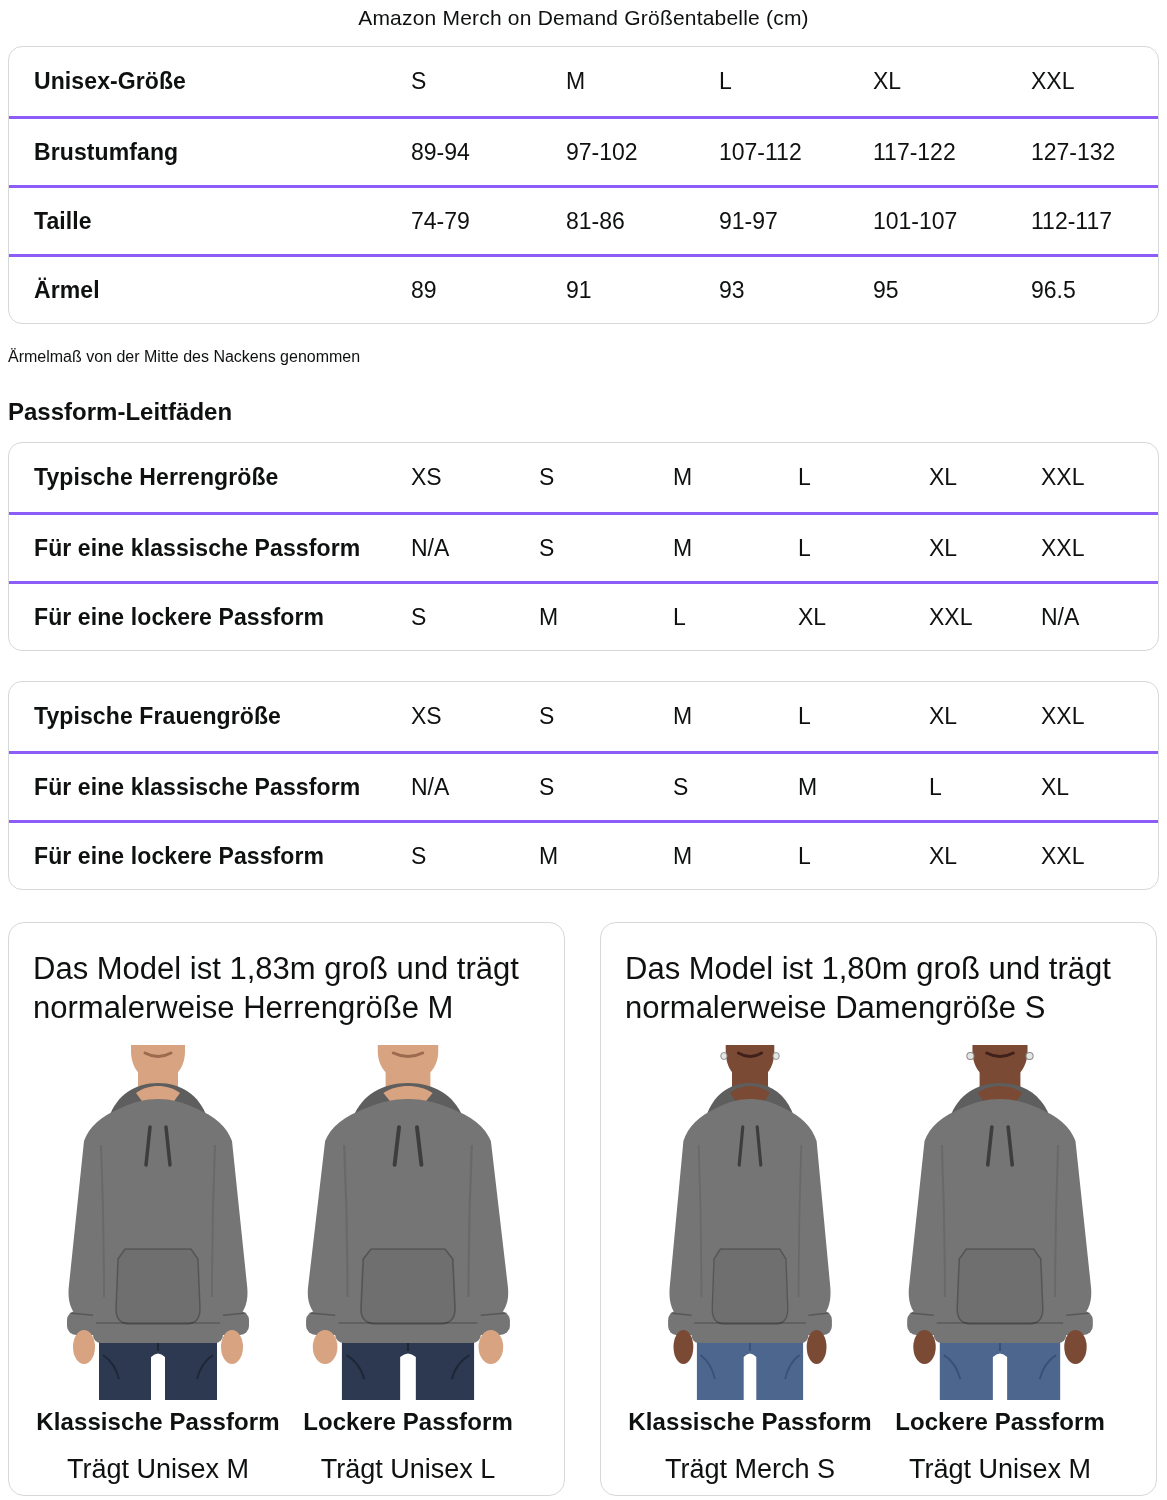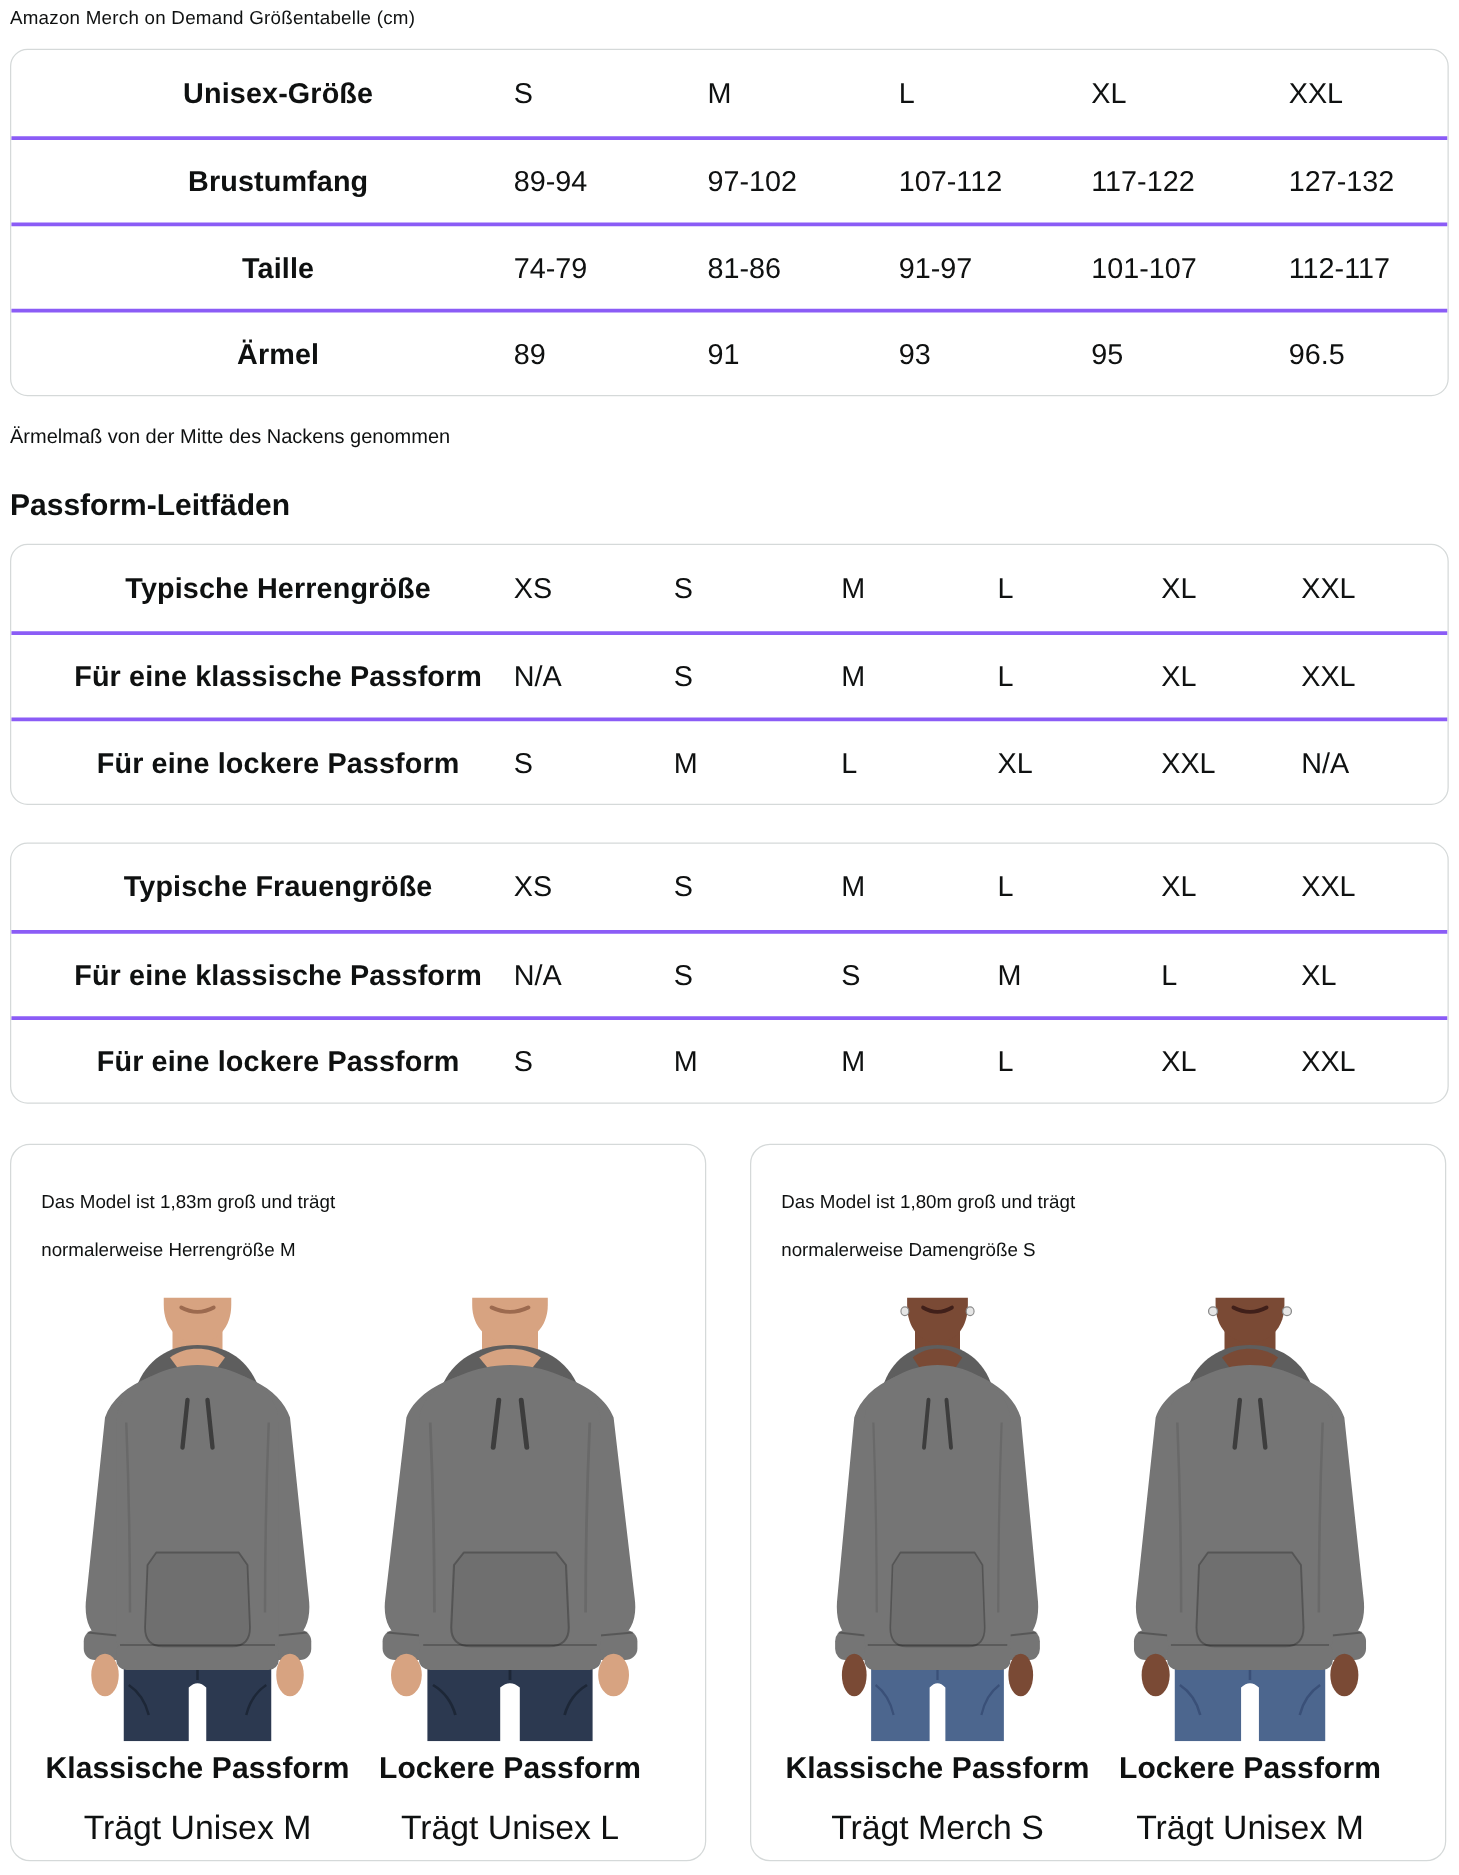--- a/index.html
+++ b/index.html
@@ -6,60 +6,60 @@
   html,body { background:#ffffff; }
   body {
     width:1167px; height:1500px;
     font-family:"Liberation Sans", sans-serif;
     color:#0f1111;
     overflow:hidden;
   }
   .page { padding:4px 8px 0 8px; }
 
   .page-title {
-    font-size:15px; font-weight:400; margin:2px 0 0 -4px;
-    padding-left:4px; letter-spacing:0.2px;
+    font-size:21px; font-weight:400; margin:2px 0 0 -4px;
+    padding-left:4px; letter-spacing:0.2px;text-align:center;
   }
 
   
   .card-table {
     margin-top:16px;
     border:1px solid #d5d9d9;
     border-radius:14px;
     background:#fff;
     overflow:hidden;
   }
   .trow {
     display:grid;
     align-items:center;
     height:69px;
     padding-left:25px;
     border-top:3px solid #8b5cf6;
   }
   .trow:first-child { border-top:none; }
   .sizes-grid   { grid-template-columns:377px 155px 153px 154px 158px auto; }
   .fit-grid     { grid-template-columns:377px 128px 134px 125px 131px 112px auto; }
-  .trow .tlabel { font-size:23px; font-weight:700; letter-spacing:0.1px;text-align:center; }
+  .trow .tlabel { font-size:23px; font-weight:700; letter-spacing:0.1px; }
   .trow .tcell  { font-size:23px; font-weight:400; }
 
   .note-text { margin:24px 0 0 0; font-size:16px; }
   .section-heading { margin:32px 0 0 0; font-size:24px; font-weight:700; }
   .fit-table-2 { margin-top:16px; }
   .fit-table-3 { margin-top:30px; }
 
   
   .cards-row { display:flex; gap:35px; margin-top:32px; }
   .model-card {
     width:557px; height:574px;
     border:1px solid #d5d9d9; border-radius:16px;
     padding:26px 24px 0 24px;
     background:#fff;
     overflow:hidden;
   }
-  .card-desc { font-size:15px; line-height:39px; }
+  .card-desc { font-size:31px; line-height:39px; }
   .models-row { display:flex; margin-top:18px; }
   .model-block { width:250px; text-align:center; }
   .figure { width:250px; height:355px; display:flex; justify-content:center; }
   .figure svg { transform-origin:50% 100%; }
   [data-model="male-loose"]    svg { transform:scaleX(1.12); }
   [data-model="female-classic"] svg { transform:scaleX(0.90); }
   [data-model="female-loose"]  svg { transform:scaleX(1.02); }
   .earring { display:none; }
   [data-model^="female"] .earring { display:inline; }
 

